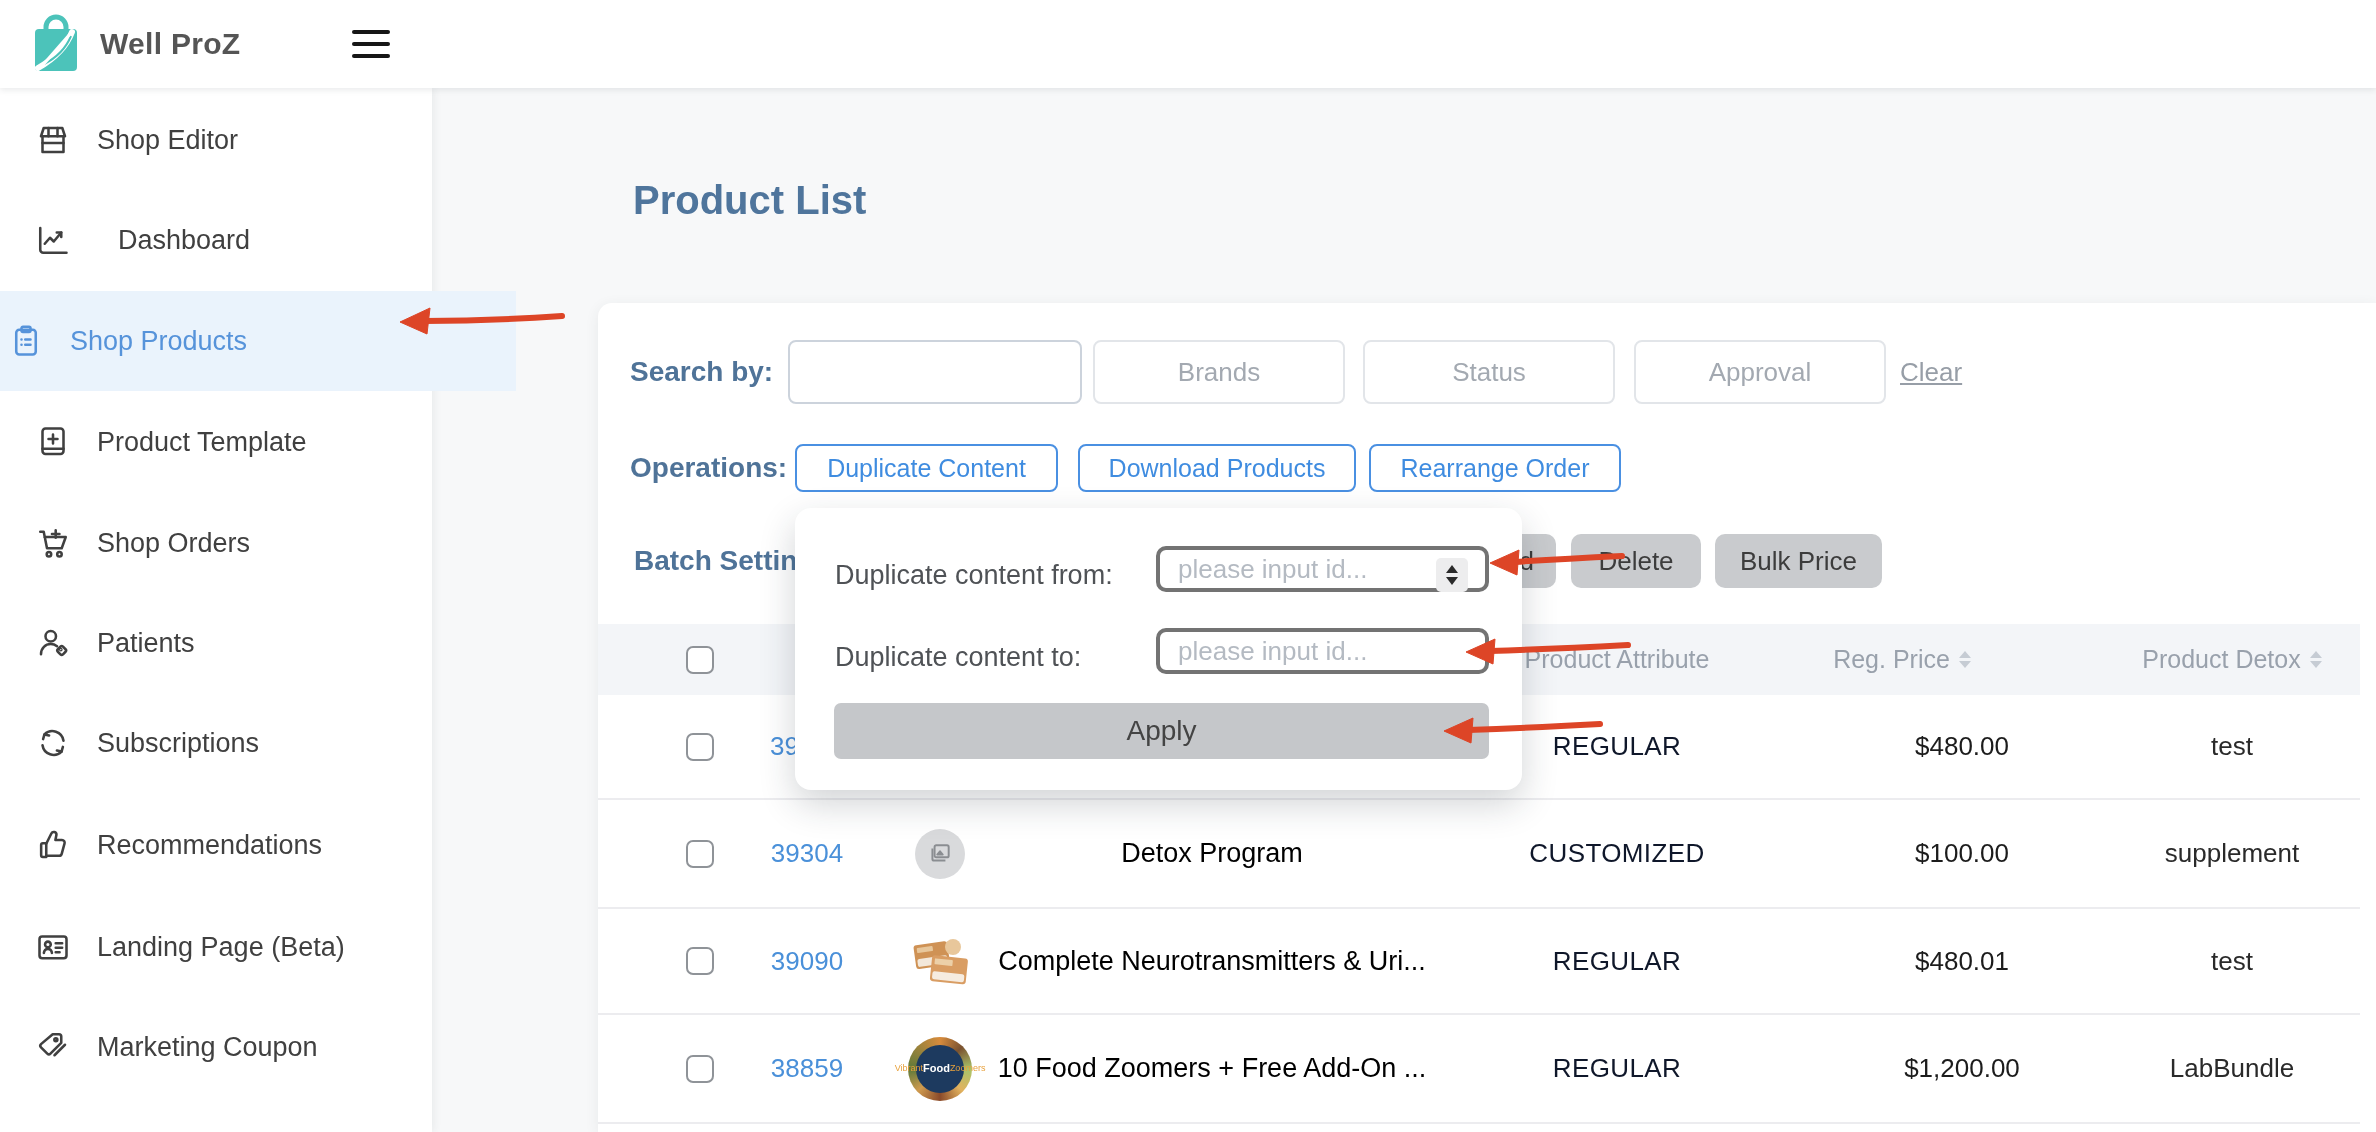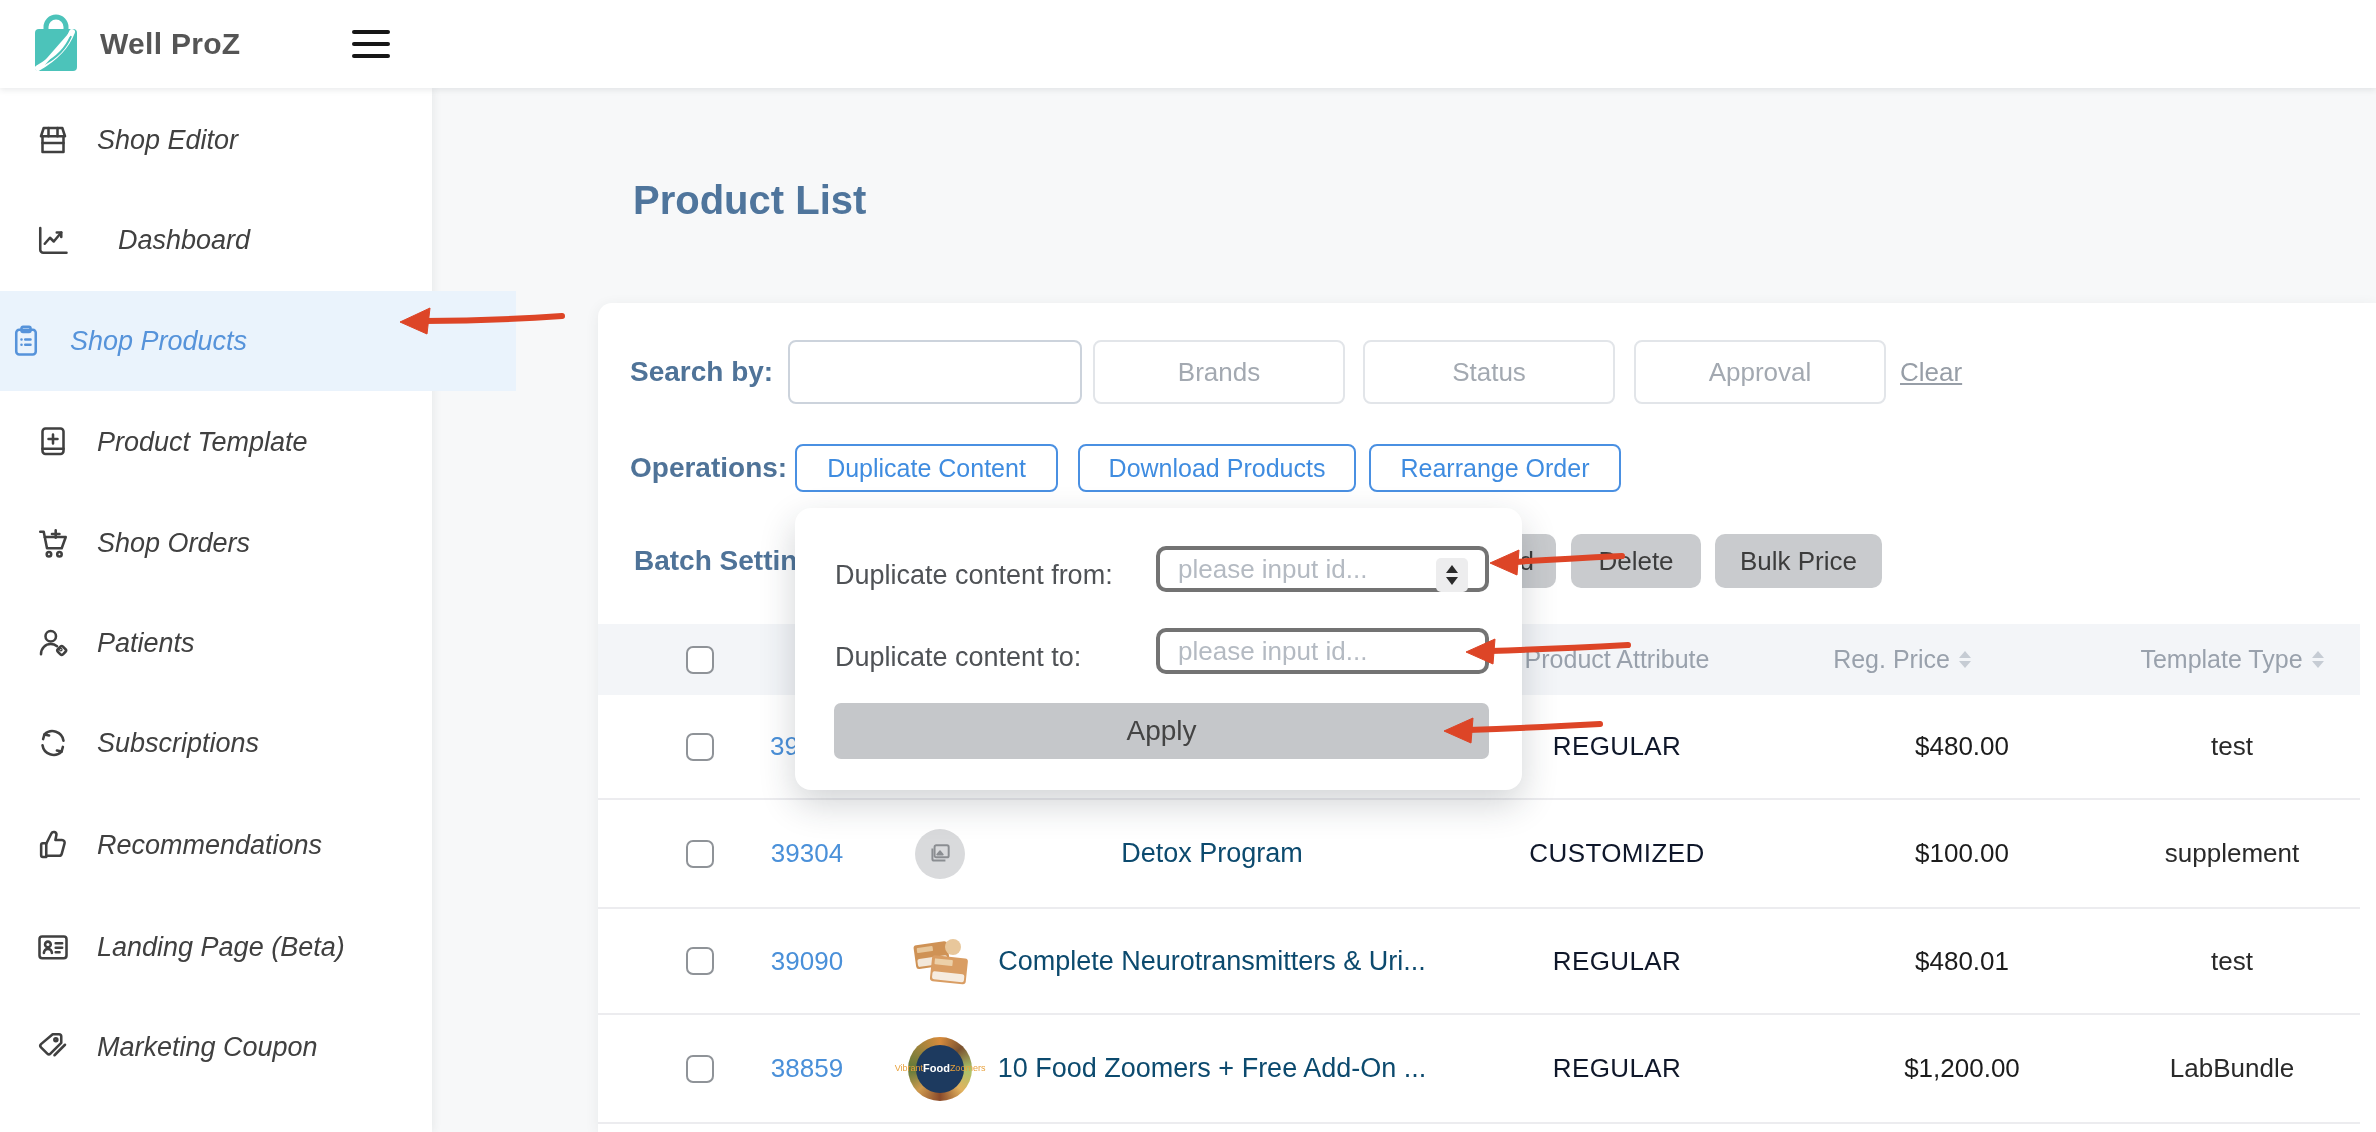--- a/index.html
+++ b/index.html
@@ -13,21 +13,21 @@
   .brand-name{position:absolute;left:100px;top:0;height:88px;display:flex;align-items:center;
               font-size:30px;font-weight:bold;color:#555;letter-spacing:.3px;}
   .hamburger{position:absolute;left:352px;top:28px;width:40px;height:32px;display:flex;
              flex-direction:column;justify-content:space-between;padding:2px 0;cursor:pointer;}
   .hamburger span{display:block;width:38px;height:4px;border-radius:2px;background:#161616;}
 
   
   .sidebar{position:absolute;left:0;top:88px;width:432px;height:1044px;background:#fff;
            box-shadow:2px 0 8px rgba(40,50,60,.07);z-index:10;}
   .nav-item{position:absolute;left:0;width:516px;height:100px;display:flex;align-items:center;
-            padding-left:35px;gap:26px;color:#404040;font-size:27px;cursor:pointer;font-style:italic;}
+            padding-left:35px;gap:26px;color:#404040;font-size:27px;cursor:pointer;}
   .nav-item.active{background:#eaf3fc;color:#5693da;}
   .nav-icon{width:36px;height:36px;flex:0 0 36px;}
   .nav-icon *{fill:none;stroke:currentColor;stroke-width:1.7;stroke-linecap:round;stroke-linejoin:round;}
 
   
   .page-title{position:absolute;left:633px;top:178px;font-size:40px;font-weight:bold;color:#4f759c;z-index:5;}
   .card{position:absolute;left:598px;top:303px;width:1778px;height:829px;background:#fff;
         border-radius:14px 0 0 0;box-shadow:0 3px 14px rgba(50,60,70,.08);z-index:1;}
 
   .section-label{position:absolute;font-size:28px;font-weight:600;color:#4f7398;display:flex;align-items:center;z-index:2;}
@@ -52,21 +52,21 @@
   .tri-up{width:0;height:0;border-left:6px solid transparent;border-right:6px solid transparent;border-bottom:7px solid #c6ccd4;}
   .tri-down{width:0;height:0;border-left:6px solid transparent;border-right:6px solid transparent;border-top:7px solid #c6ccd4;}
 
   .trow{position:absolute;left:598px;width:1762px;border-bottom:2px solid #ececef;background:transparent;z-index:2;}
   .cell{position:absolute;top:0;height:100%;display:flex;align-items:center;justify-content:center;}
   .checkbox{width:28px;height:28px;border:2px solid #8f9398;border-radius:7px;background:#fff;cursor:pointer;}
   .cell-check{left:88px;width:28px;}
   .cell-id{left:160px;width:98px;color:#4a90d9;font-size:26px;cursor:pointer;}
   .cell-id.partial{justify-content:flex-start;padding-left:12px;}
   .cell-img{left:302px;width:80px;}
-  .cell-name{left:394px;width:440px;color:#0c4a6e;font-size:27px;white-space:nowrap;}
+  .cell-name{left:394px;width:440px;color:#000000;font-size:27px;white-space:nowrap;}
   .cell-attr{left:919px;width:200px;color:#0f172a;font-size:26px;letter-spacing:.4px;}
   .cell-price{left:1264px;width:200px;color:#1c1c1c;font-size:26px;}
   .cell-type{left:1534px;width:200px;color:#2a2a2a;font-size:26px;}
 
   .img-circle-placeholder{width:50px;height:50px;border-radius:50%;background:#d9dadc;display:flex;
                           align-items:center;justify-content:center;}
   .badge{width:64px;height:64px;border-radius:50%;position:relative;display:flex;align-items:center;justify-content:center;
          background:conic-gradient(#d78b3c,#7a5230,#a9c46a 90deg,#e2b25e,#8a4a2a 180deg,#cf9a4e,#5f7a3a 270deg,#d78b3c);}
   .badge-inner{width:48px;height:48px;border-radius:50%;background:#1d3a5f;display:flex;flex-direction:row;
                align-items:center;justify-content:center;line-height:1.05;}
@@ -236,21 +236,21 @@
       <span>Product Attribute</span>
     </div>
     <div class="hcell" style="left:1204px;width:200px;">
       <span>Reg. Price</span>
       <span class="sort">
           <i class="tri-up"></i>
           <i class="tri-down"></i>
         </span>
     </div>
     <div class="hcell" style="left:1534px;width:200px;">
-      <span>Template Type</span>
+      <span>Product Detox</span>
       <span class="sort">
           <i class="tri-up"></i>
           <i class="tri-down"></i>
         </span>
     </div>
   </div>
 
   <div class="trow" style="top:695px;height:105px;">
     <div class="cell cell-check">
         <div class="checkbox"></div>

